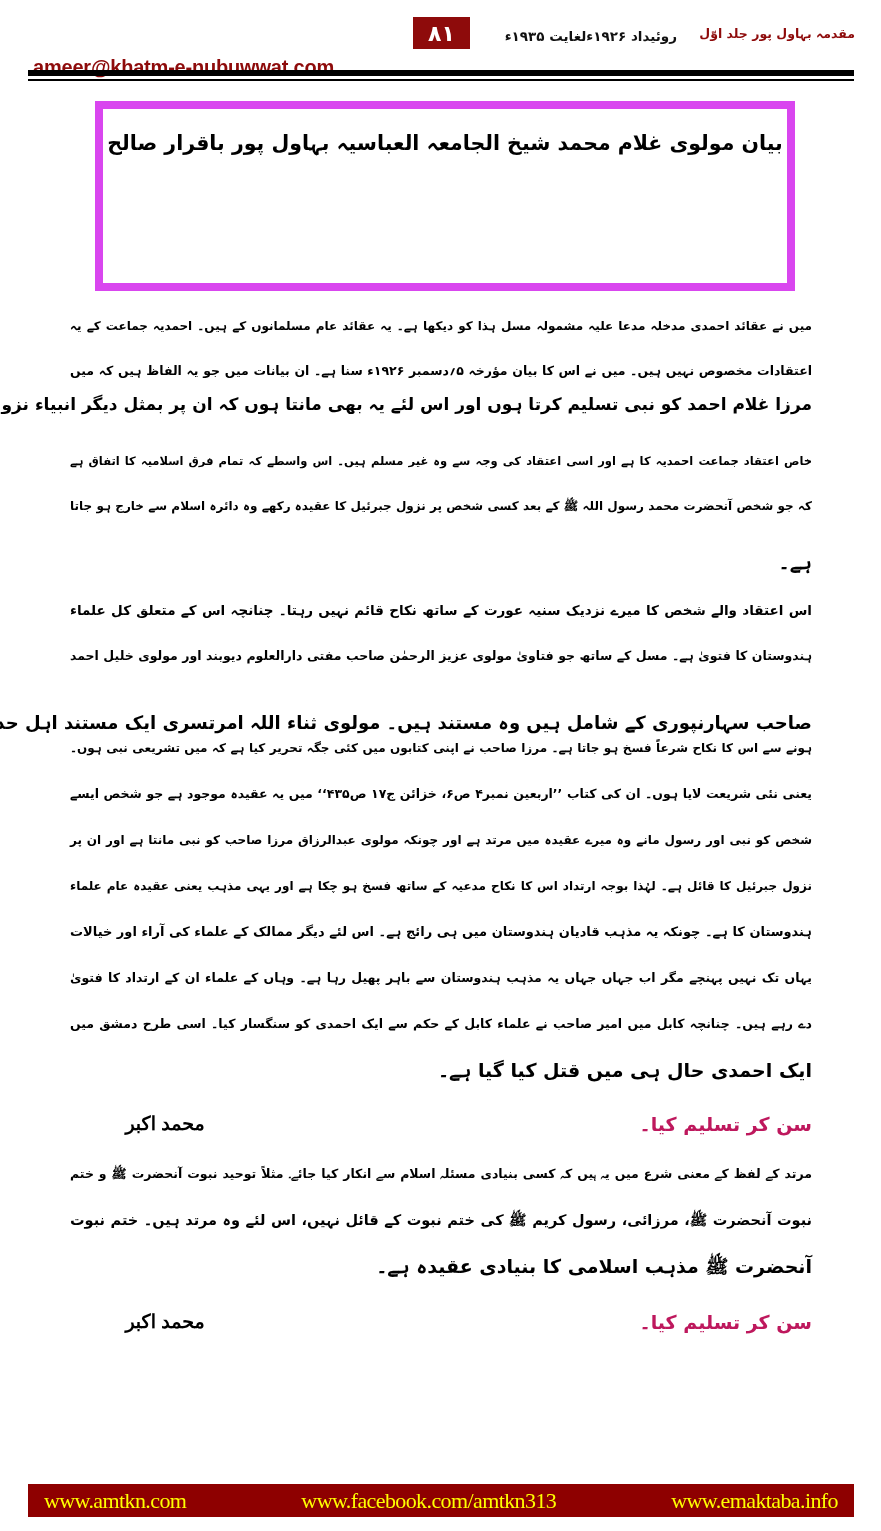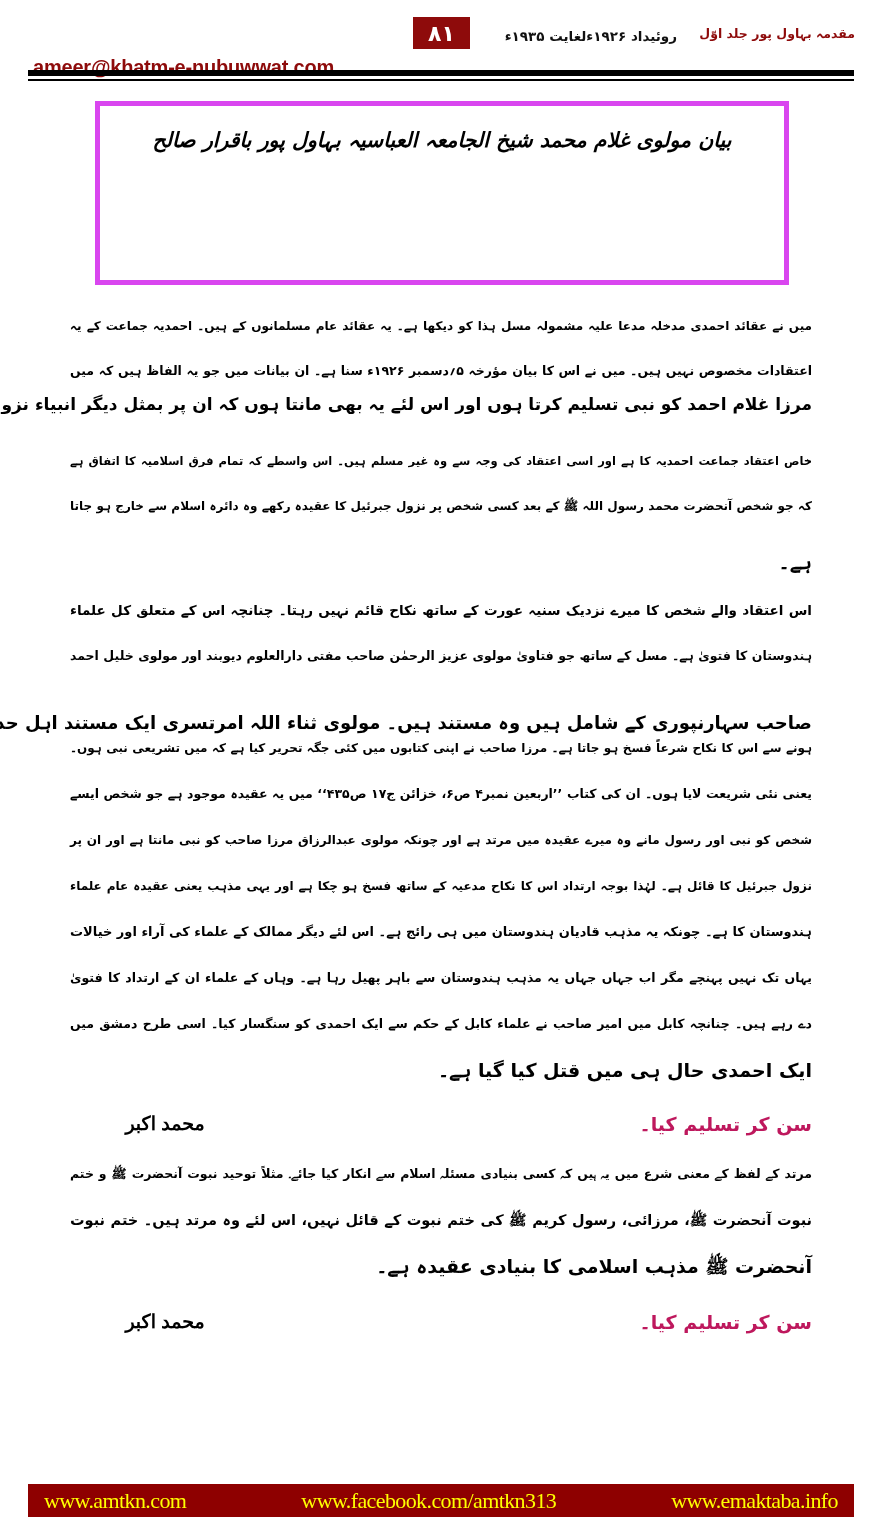--- a/index.html
+++ b/index.html
@@ -13,21 +13,21 @@
               font-family: "DejaVu Sans", sans-serif; font-weight: bold; font-size: 22px;
               display: flex; align-items: center; justify-content: center; }
   .hdr-range { left: 505px; width: 172px; top: 28px; direction: rtl; text-align: center;
                font-family: "DejaVu Sans", sans-serif; font-weight: bold; font-size: 15px; color: #111; white-space: nowrap; }
   .hdr-book { left: 700px; width: 155px; top: 26px; direction: rtl; text-align: right;
               font-family: "DejaVu Sans", sans-serif; font-weight: bold; font-size: 17px; color: #8e0b0b; white-space: nowrap; }
   .rule-thick { left: 28px; top: 70px; width: 826px; height: 6px; background: #000; }
   .rule-thin { left: 28px; top: 79px; width: 826px; height: 2px; background: #000; }
 
   
-  .title-box { left: 95px; top: 101px; width: 684px; height: 174px; border: 5px solid #d946ef; font-style: italic; }
+  .title-box { left: 95px; top: 101px; width: 684px; height: 174px; border: 8px solid #d946ef; }
   .title-main { left: 0; right: 0; top: 22px; text-align: center; direction: rtl;
                 font-family: "DejaVu Sans", sans-serif; font-weight: bold; font-size: 36px; color: #000; white-space: nowrap; }
   .title-sub { left: 0; right: 0; top: 112px; text-align: center; direction: rtl;
                font-family: "DejaVu Sans", sans-serif; font-weight: bold; font-size: 27px; color: #000; white-space: nowrap; }
 
   
   .line { position: absolute; left: 70px; width: 742px; height: 40px; line-height: 40px; direction: rtl;
           font-family: "DejaVu Sans", sans-serif; font-weight: bold; font-size: 19px; color: #000;
           white-space: nowrap; text-align: justify; text-align-last: justify; overflow: visible; }
   .line.last { text-align: right; text-align-last: right; }

